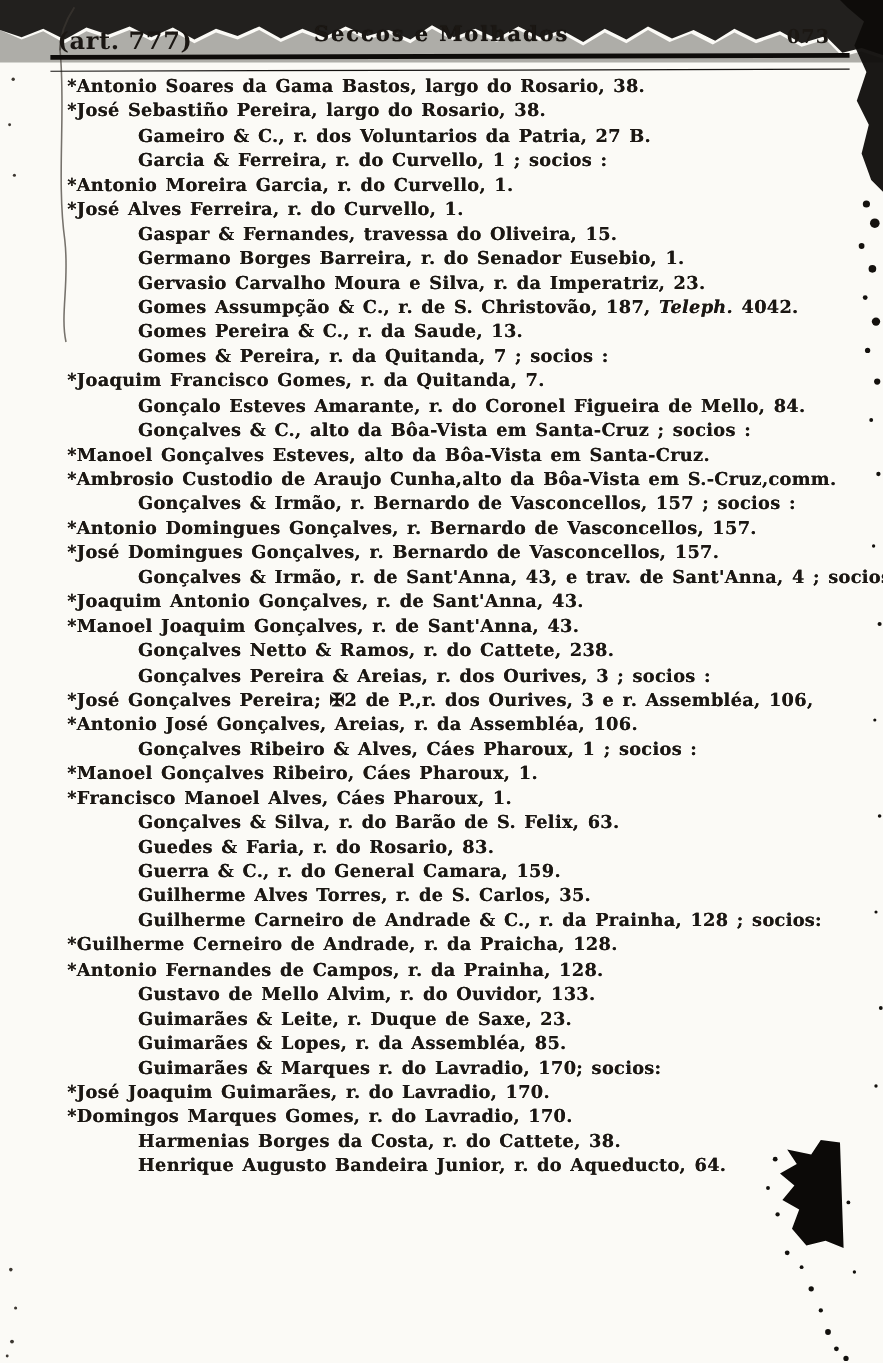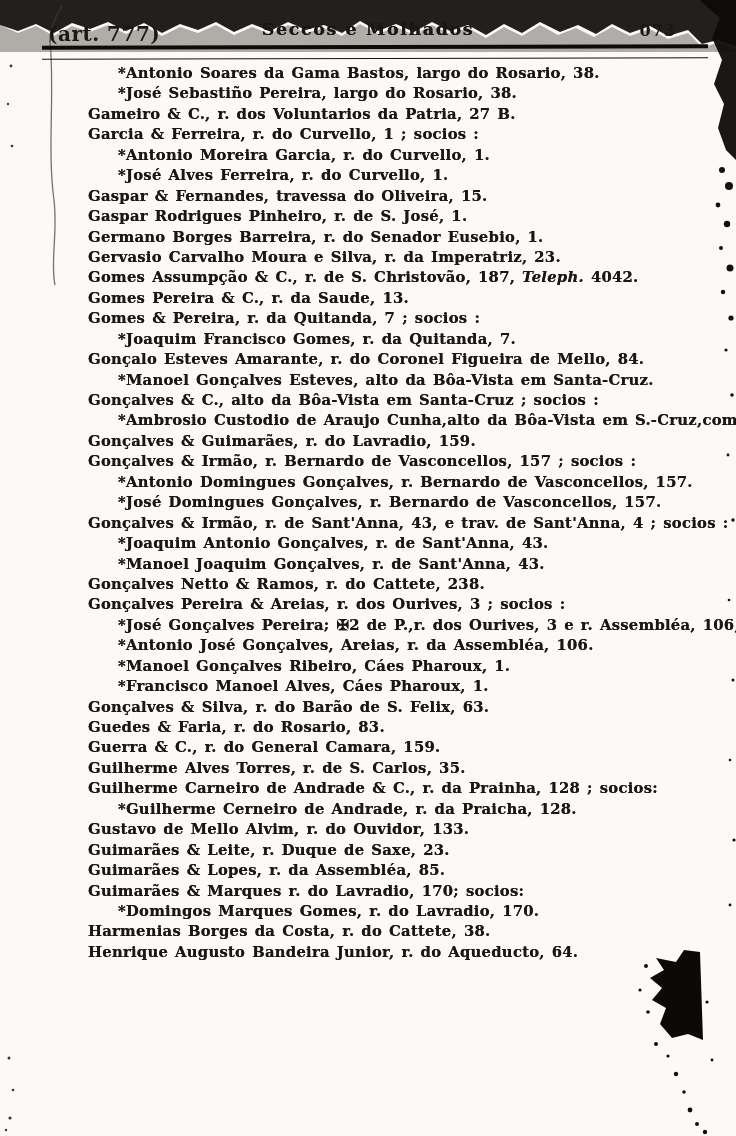--- a/index.html
+++ b/index.html
@@ -14,37 +14,37 @@
   .hdr-art{
     position:absolute;left:48px;top:22px;font-size:20px;font-weight:bold;
     letter-spacing:.5px;white-space:nowrap;
   }
   .hdr-title{
     position:absolute;left:0;right:0;top:19px;text-align:center;
     font-size:17.5px;font-weight:bold;letter-spacing:1.6px;white-space:nowrap;
     text-shadow:0 0 .6px rgba(15,12,8,.9);
   }
   .hdr-page{
-    position:absolute;right:60px;top:21px;font-size:16px;font-weight:bold;
+    position:absolute;right:44px;top:21px;font-size:16px;font-weight:bold;
     letter-spacing:1px;
   }
   .hdr-rule{
     position:absolute;left:42px;top:45px;width:666px;height:9px;
     border-top:4.5px solid #0e0c0a;border-bottom:1.6px solid #141210;
     transform:rotate(-.15deg);
   }
   
   .entries{position:absolute;top:63px;left:0;width:736px;}
   .line{
     height:20.45px;line-height:20.45px;white-space:nowrap;overflow:hidden;
     font-size:14.8px;font-weight:bold;letter-spacing:.25px;word-spacing:1.6px;
-    padding-left:88px;
+    padding-left:115px;
     text-shadow:0 0 .5px rgba(25,20,14,.85);
   }
-  .line.indent{padding-left:118px;}
+  .line.indent{padding-left:56px;}
   .line .it{font-style:italic;font-weight:bold;text-align:right;}
   
   svg.artifacts{position:absolute;inset:0;pointer-events:none;}
 </style>
 </head>
 <body style="--ink: #1b1713; --paper: #fbfaf6;">
 
 <div class="page">
 
   <svg class="artifacts" width="736" height="1136" viewBox="0 0 736 1136" aria-hidden="true">
@@ -109,52 +109,53 @@
   <div class="hdr-rule"></div>
 
   <div class="entries" id="entries">
       <div class="line indent">*Antonio  Soares da Gama Bastos, largo do Rosario, 38.</div>
       <div class="line indent">*José  Sebastiño Pereira, largo do Rosario, 38.</div>
       <div class="line">Gameiro &amp; C., r.  dos Voluntarios da Patria, 27 B.</div>
       <div class="line">Garcia &amp;  Ferreira, r. do Curvello, 1 ; socios :</div>
       <div class="line indent">*Antonio Moreira Garcia, r. do Curvello, 1.</div>
       <div class="line indent">*José Alves Ferreira, r.  do Curvello, 1.</div>
       <div class="line">Gaspar &amp; Fernandes, travessa do Oliveira, 15.</div>
-      <div class="line">Gaspar Rodrigues Pinheiro, r.  de S. José, 1.</div>
       <div class="line">Germano Borges Barreira, r. do Senador Eusebio, 1.</div>
       <div class="line">Gervasio Carvalho Moura e Silva, r. da Imperatriz, 23.</div>
       <div class="line"><span>Gomes Assumpção  &amp; C., r. de S. Christovão, 187, </span><span class="it">Teleph.</span><span> 4042.</span></div>
       <div class="line">Gomes Pereira &amp; C., r. da Saude, 13.</div>
       <div class="line">Gomes &amp; Pereira, r. da Quitanda, 7 ; socios :</div>
       <div class="line indent">*Joaquim Francisco Gomes, r. da Quitanda, 7.</div>
       <div class="line">Gonçalo Esteves Amarante, r. do Coronel Figueira de Mello, 84.</div>
+      <div class="line">Gonçalves &amp; C., alto da Bôa-Vista em Santa-Cruz ; socios :</div>
       <div class="line indent">*Manoel Gonçalves Esteves, alto da Bôa-Vista em Santa-Cruz.</div>
-      <div class="line">Gonçalves &amp; C., alto da Bôa-Vista em Santa-Cruz ; socios :</div>
       <div class="line indent">*Ambrosio Custodio de Araujo Cunha,alto da Bôa-Vista em S.-Cruz,comm.</div>
-      <div class="line">Gonçalves &amp; Guimarães, r. do Lavradio, 159.</div>
       <div class="line">Gonçalves &amp; Irmão, r. Bernardo de Vasconcellos, 157 ;  socios :</div>
       <div class="line indent">*Antonio Domingues Gonçalves, r. Bernardo de Vasconcellos, 157.</div>
       <div class="line indent">*José Domingues Gonçalves, r. Bernardo de Vasconcellos, 157.</div>
       <div class="line">Gonçalves &amp; Irmão, r. de Sant'Anna, 43, e trav. de Sant'Anna, 4 ;  socios :</div>
       <div class="line indent">*Joaquim Antonio Gonçalves, r. de Sant'Anna, 43.</div>
       <div class="line indent">*Manoel Joaquim Gonçalves, r. de Sant'Anna, 43.</div>
       <div class="line">Gonçalves Netto &amp; Ramos, r. do Cattete, 238.</div>
       <div class="line">Gonçalves Pereira &amp; Areias, r. dos Ourives, 3 ;  socios :</div>
       <div class="line indent">*José Gonçalves Pereira; ✠2 de P.,r. dos Ourives, 3 e r. Assembléa, 106,</div>
       <div class="line indent">*Antonio José Gonçalves, Areias,  r. da Assembléa, 106.</div>
+      <div class="line">Gonçalves Ribeiro &amp; Alves, Cáes Pharoux, 1 ;  socios :</div>
       <div class="line indent">*Manoel Gonçalves Ribeiro, Cáes Pharoux, 1.</div>
       <div class="line indent">*Francisco Manoel Alves, Cáes Pharoux, 1.</div>
       <div class="line">Gonçalves &amp; Silva, r.  do Barão de S. Felix, 63.</div>
       <div class="line">Guedes &amp; Faria, r. do Rosario, 83.</div>
       <div class="line">Guerra &amp;  C., r. do General Camara, 159.</div>
       <div class="line">Guilherme Alves Torres, r. de S. Carlos, 35.</div>
       <div class="line">Guilherme Carneiro de Andrade &amp; C., r.  da  Prainha,  128 ; socios:</div>
       <div class="line indent">*Guilherme Cerneiro de Andrade, r. da Praicha, 128.</div>
+      <div class="line indent">*Antonio Fernandes de Campos, r. da Prainha, 128.</div>
       <div class="line">Gustavo de Mello Alvim, r. do Ouvidor, 133.</div>
       <div class="line">Guimarães &amp; Leite, r. Duque de Saxe, 23.</div>
       <div class="line">Guimarães &amp; Lopes,  r. da Assembléa, 85.</div>
       <div class="line">Guimarães &amp;  Marques r. do Lavradio, 170; socios:</div>
+      <div class="line indent">*José Joaquim Guimarães, r. do Lavradio, 170.</div>
       <div class="line indent">*Domingos Marques Gomes, r. do Lavradio, 170.</div>
       <div class="line">Harmenias  Borges da Costa,  r. do Cattete,  38.</div>
       <div class="line">Henrique Augusto Bandeira Junior, r. do Aqueducto, 64.</div>
     </div>
 
 </div>
 
 </body></html>

